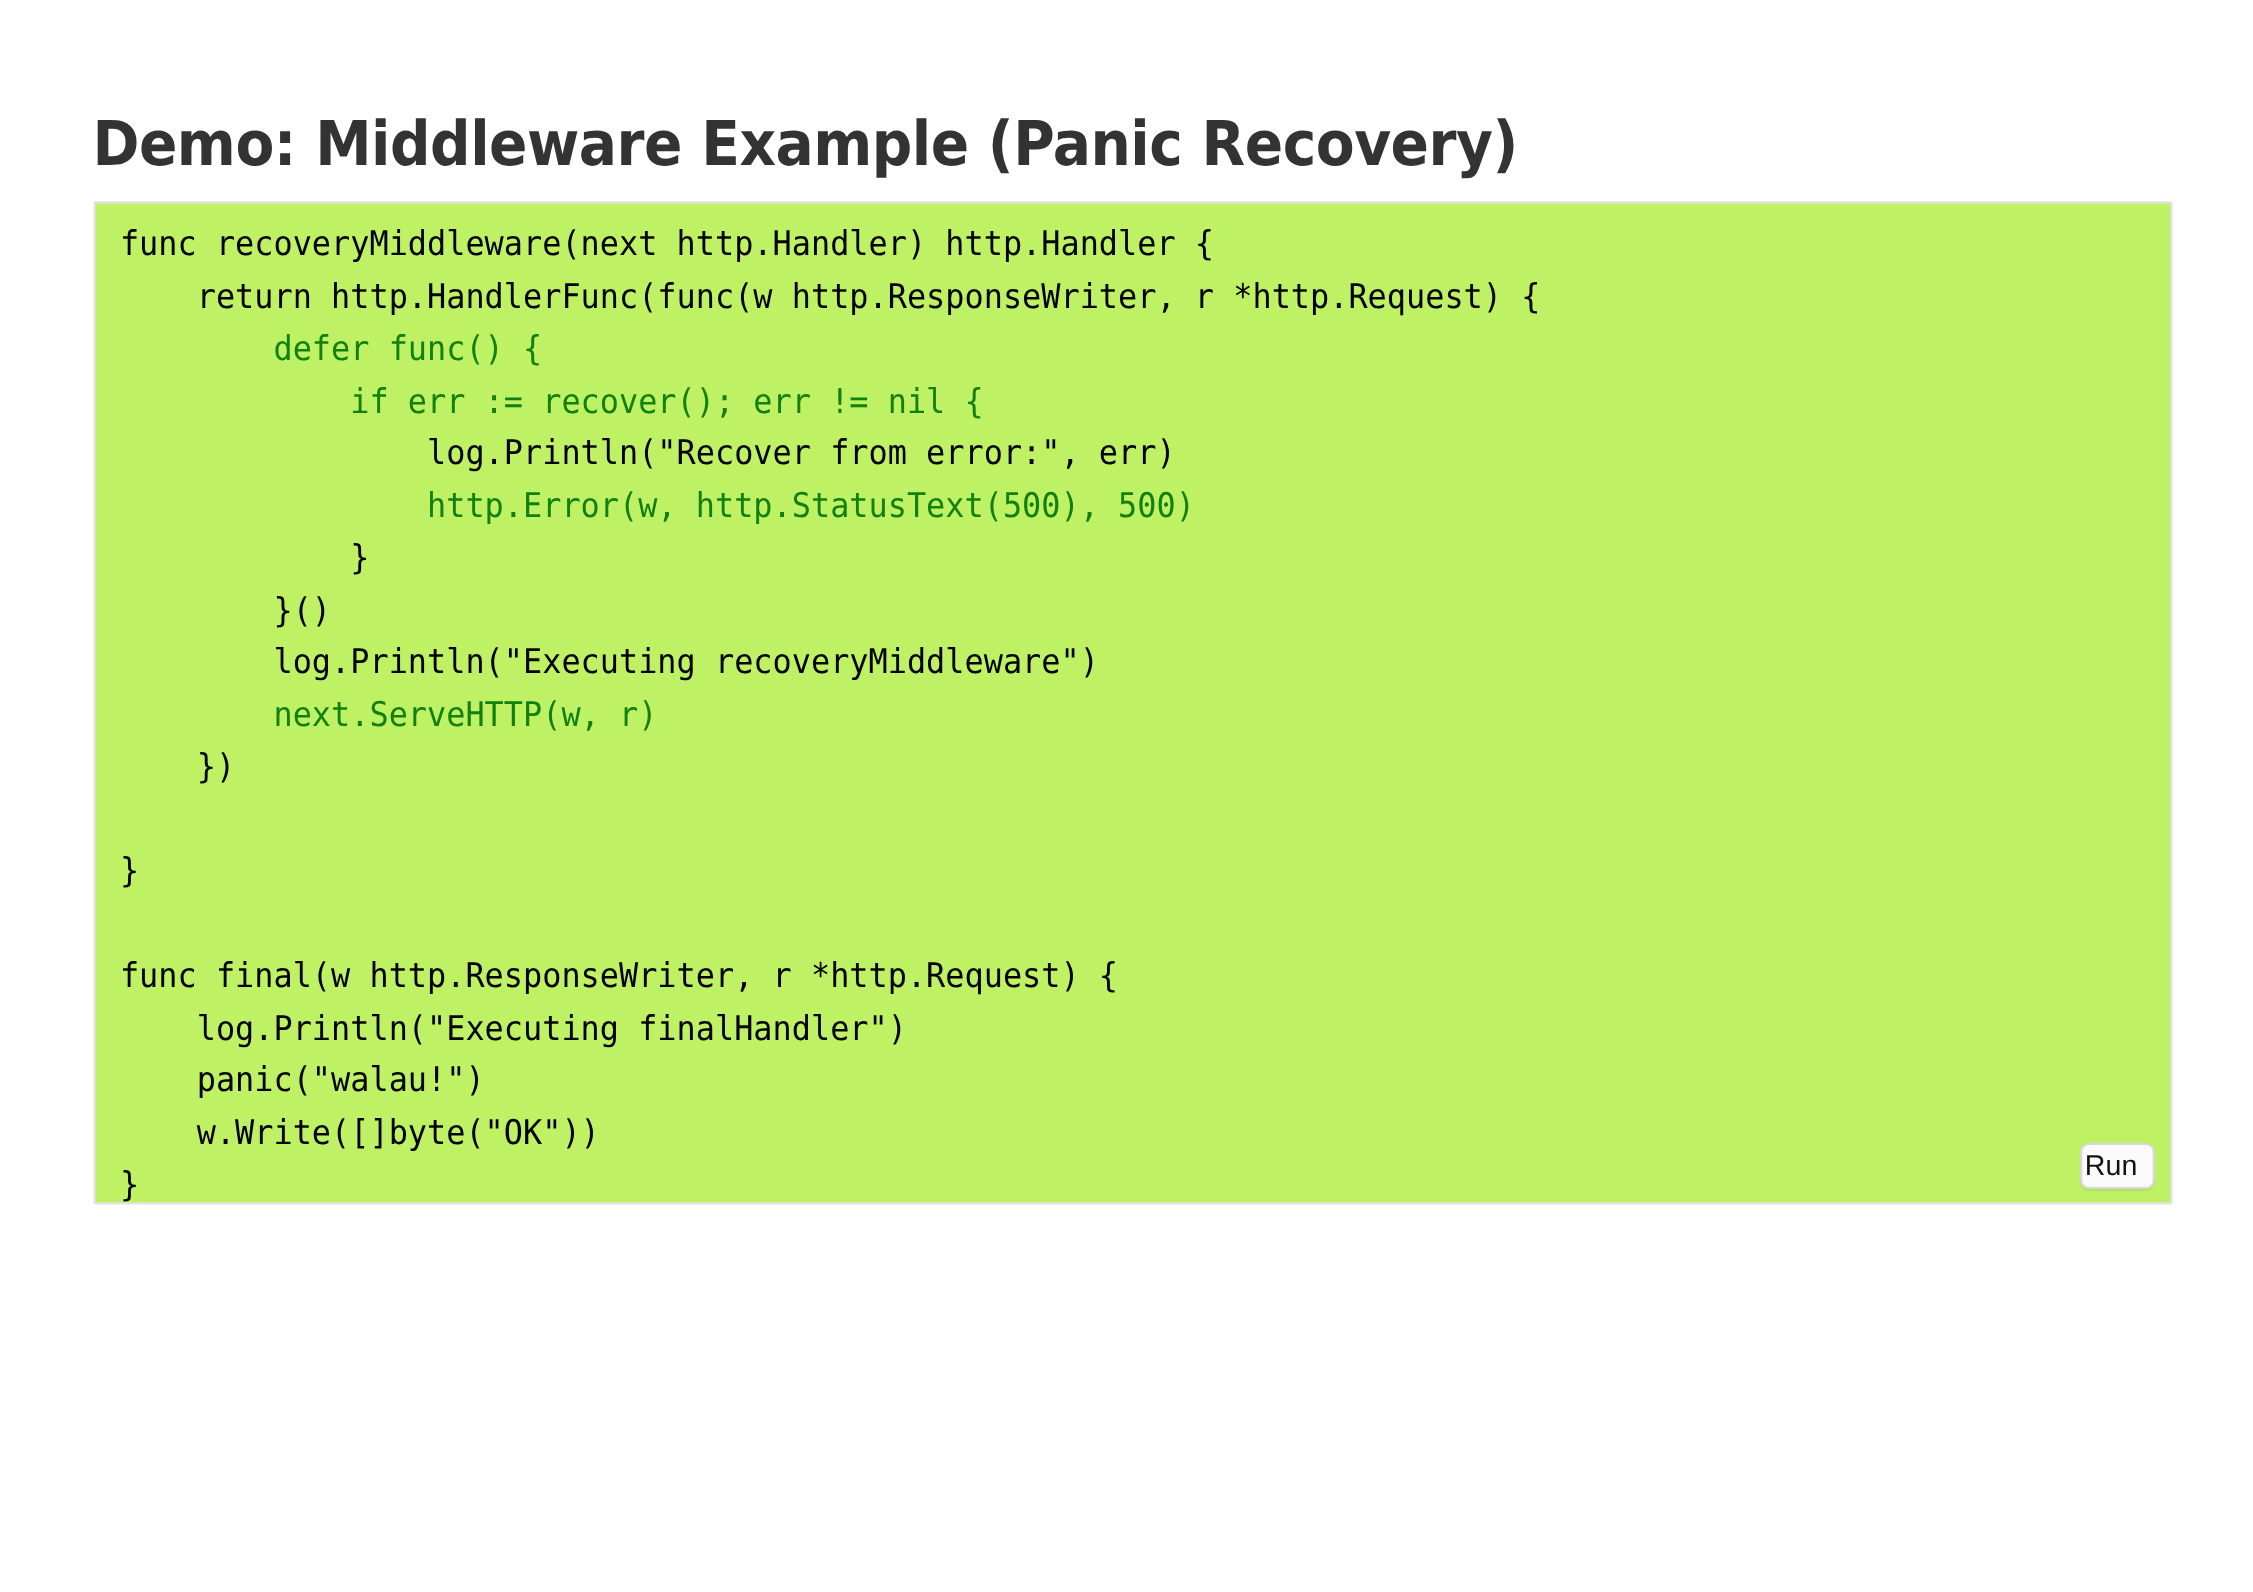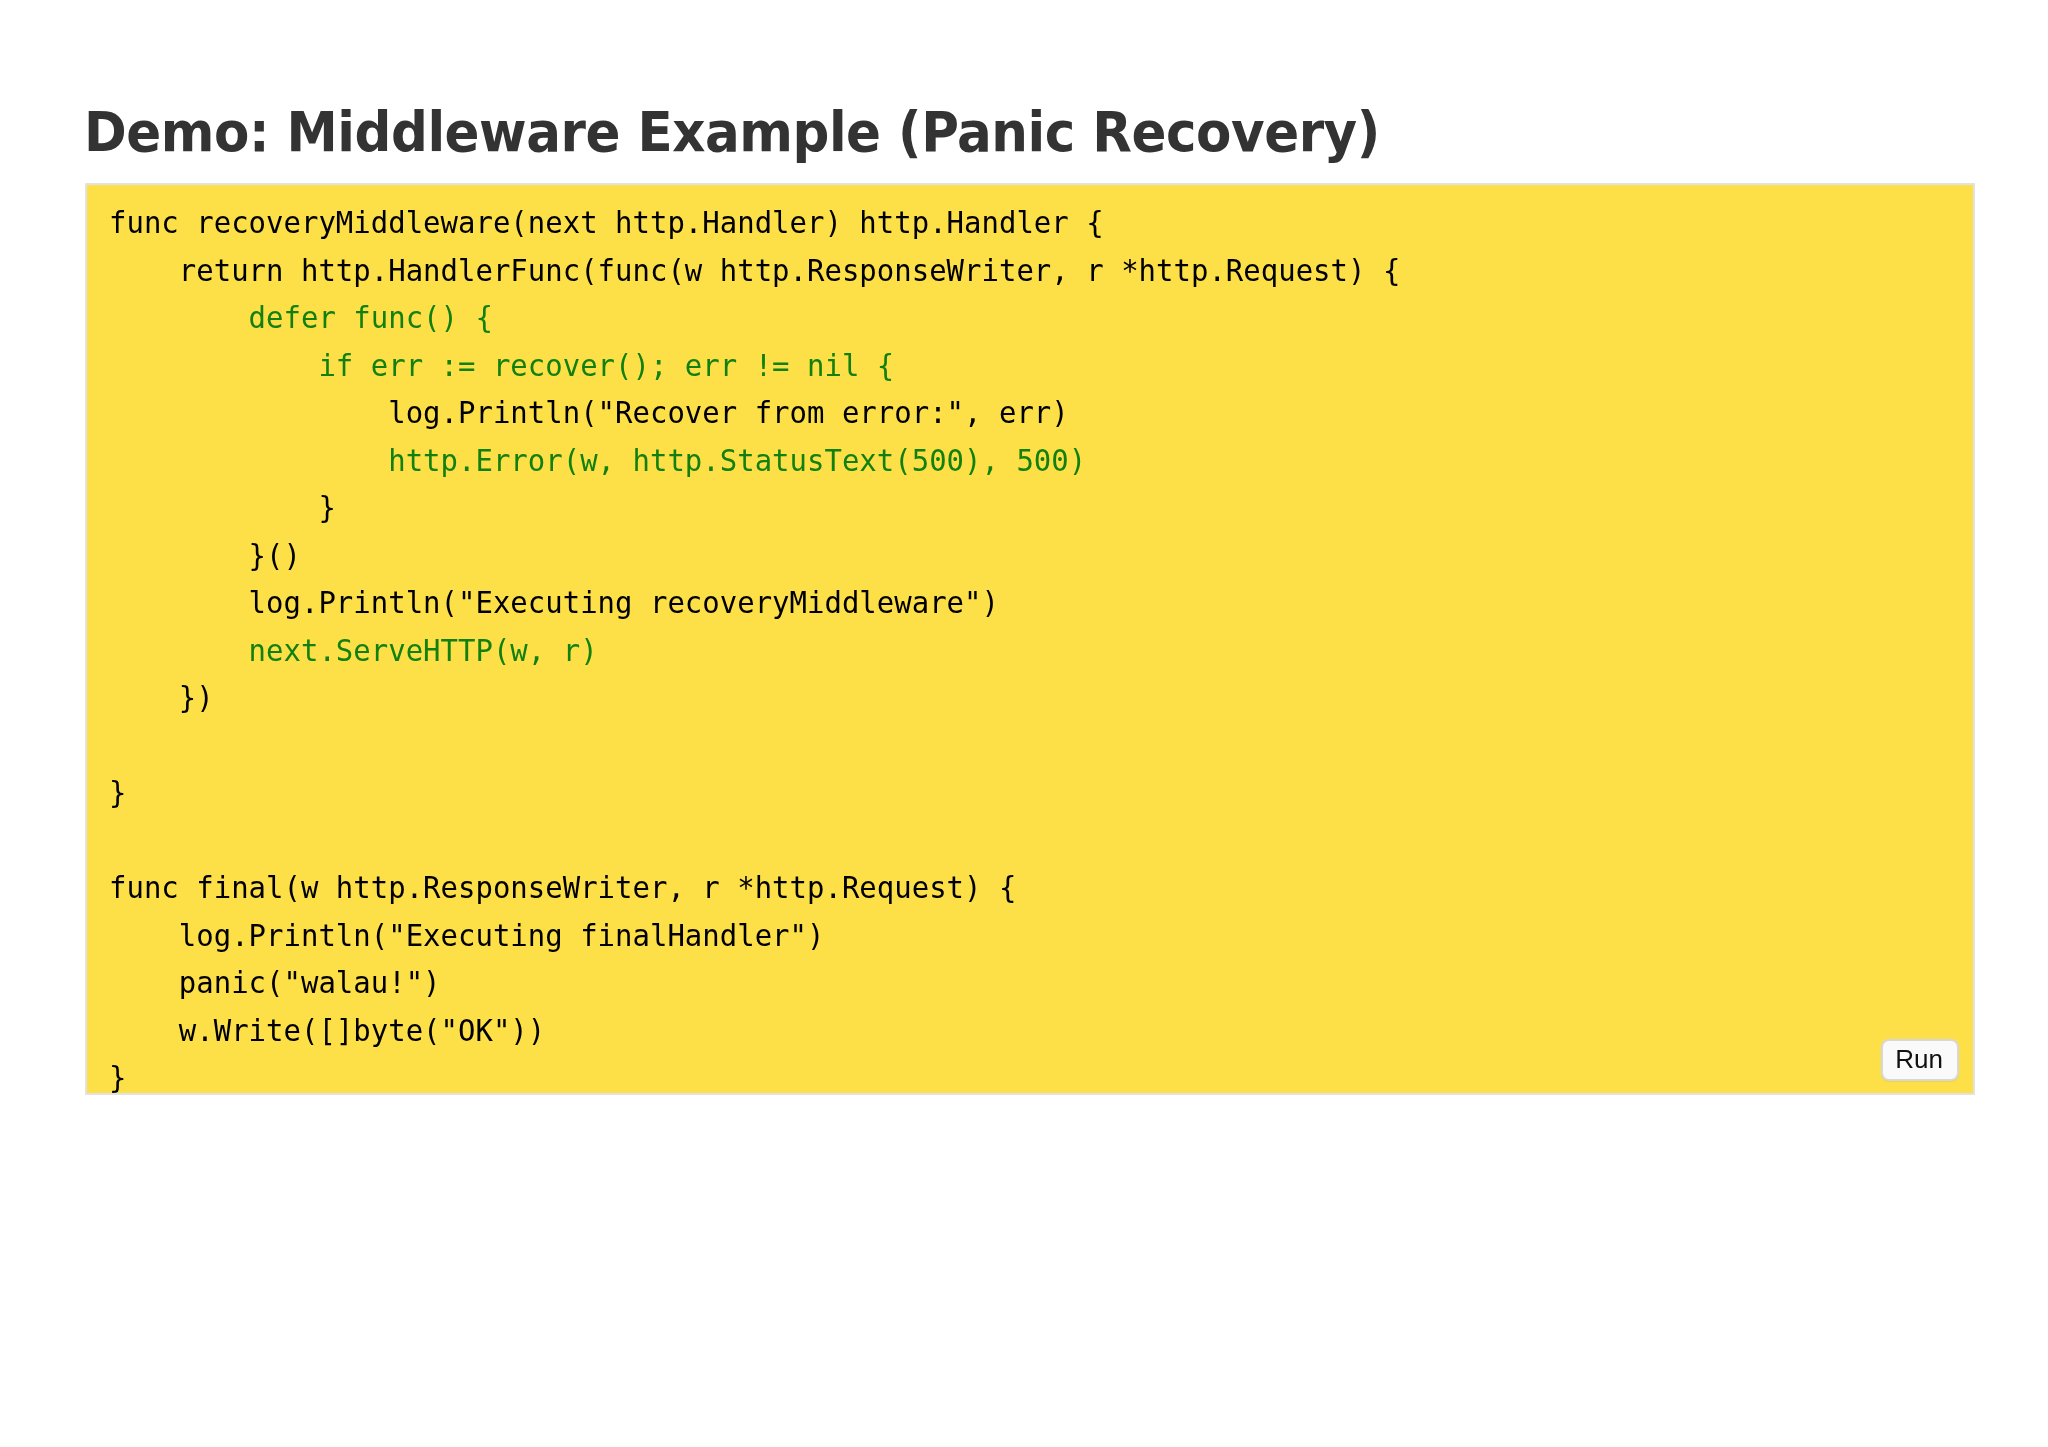--- a/index.html
+++ b/index.html
@@ -39,21 +39,21 @@
   }
 
   .code-frame {
     position: absolute;
     left: 85px;
     top: 183px;
     width: 1890px;
     height: 912px;
     box-sizing: border-box;
     border: 2px solid #e2e2e4;
-    background: #fde047;
+    background: #bef264;
     border-radius: 1px;
   }
 
   .code-body {
     position: absolute;
     left: 22px;
     top: 14px;
     right: 10px;
     font-family: "DejaVu Sans Mono", monospace;
     font-size: 31px;
@@ -72,21 +72,21 @@
   }
 
   .tok-plain { color: #000000; }
   .tok-green { color: #12800f; }
 
   .run-button {
     position: absolute;
     right: 14px;
     bottom: 12px;
     min-width: 62px;
-    padding: 5px 14px 6px 12px;
+    padding: 5px 14px 6px 2px;
     box-sizing: border-box;
     font-family: "Liberation Sans", sans-serif;
     font-size: 26px;
     line-height: 1.05;
     color: #111111;
     background: #fafafa;
     border: 2px solid #d8d8dc;
     border-radius: 8px;
     box-shadow: 0 1px 1px rgba(0,0,0,0.06);
     text-align: center;

